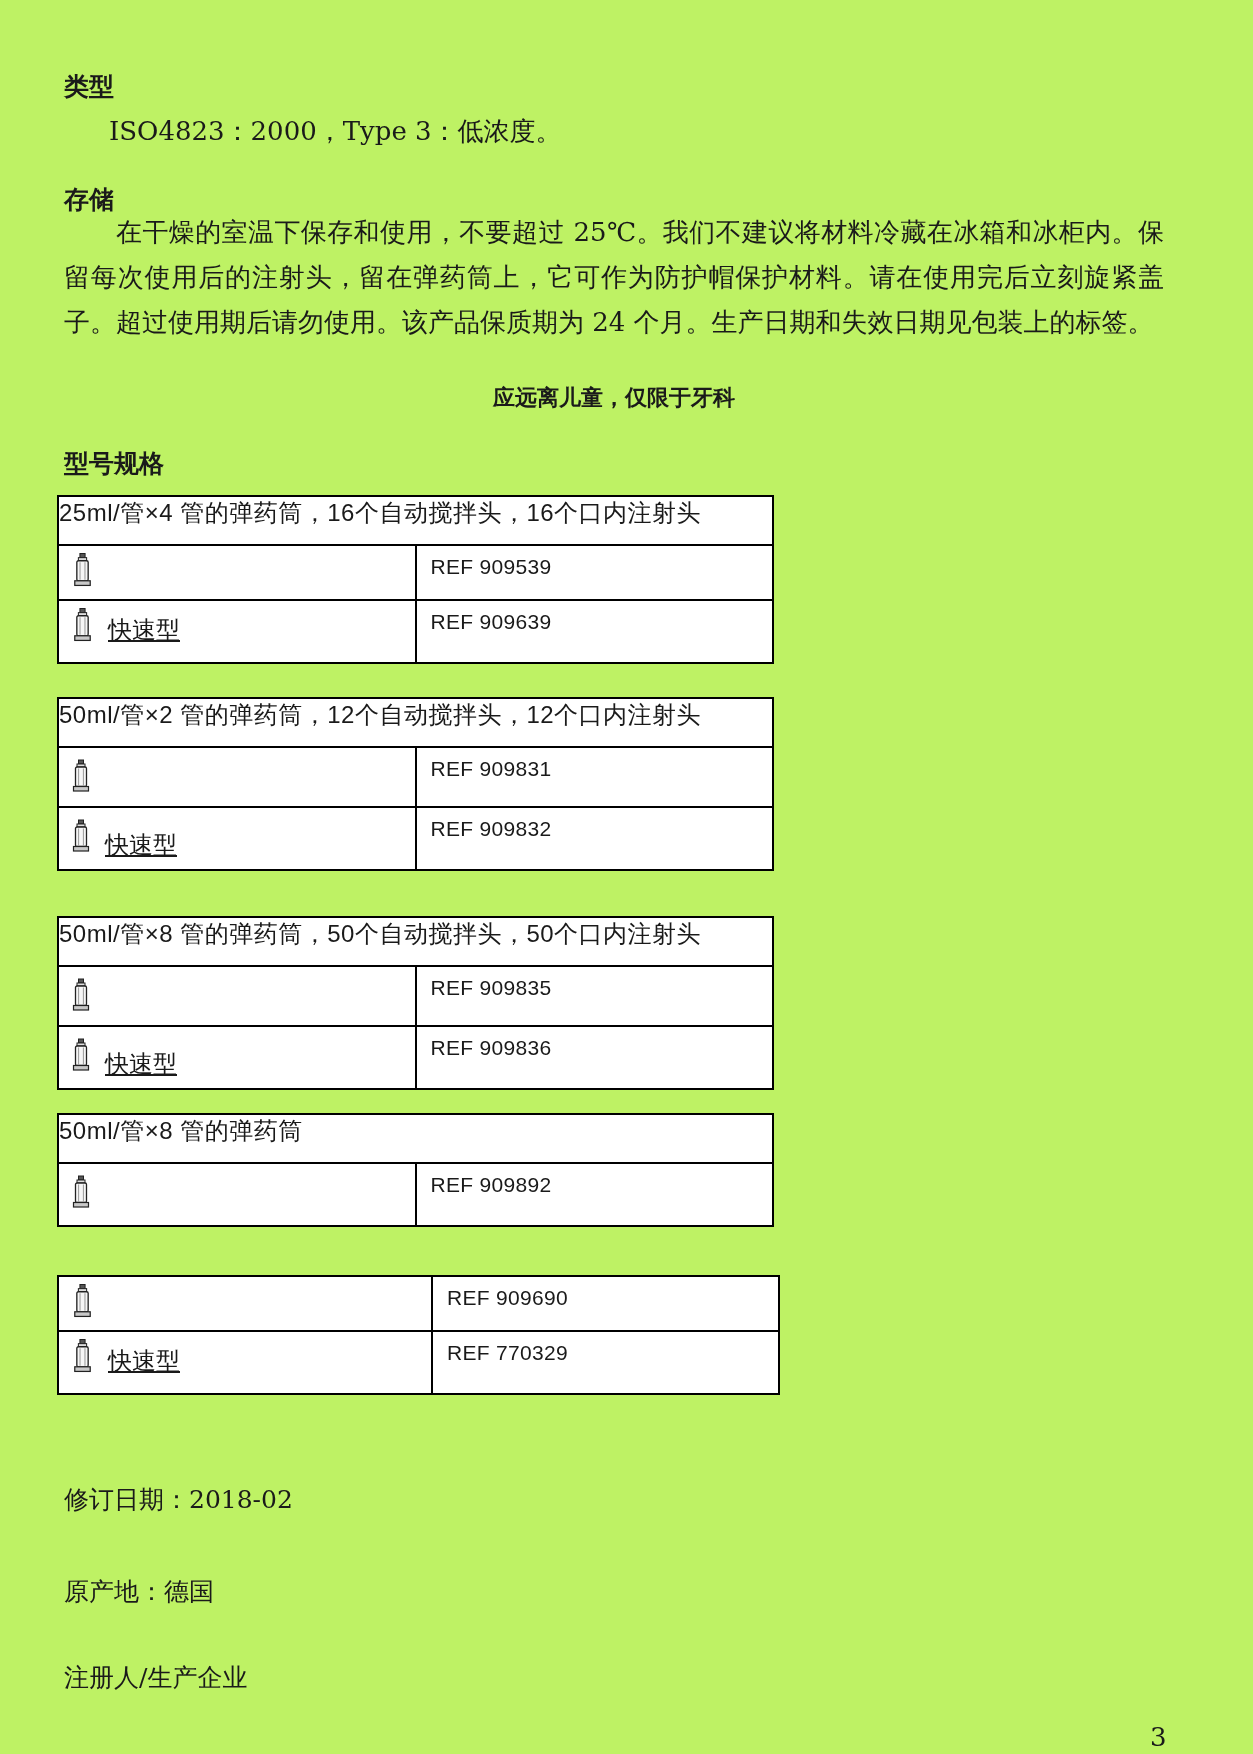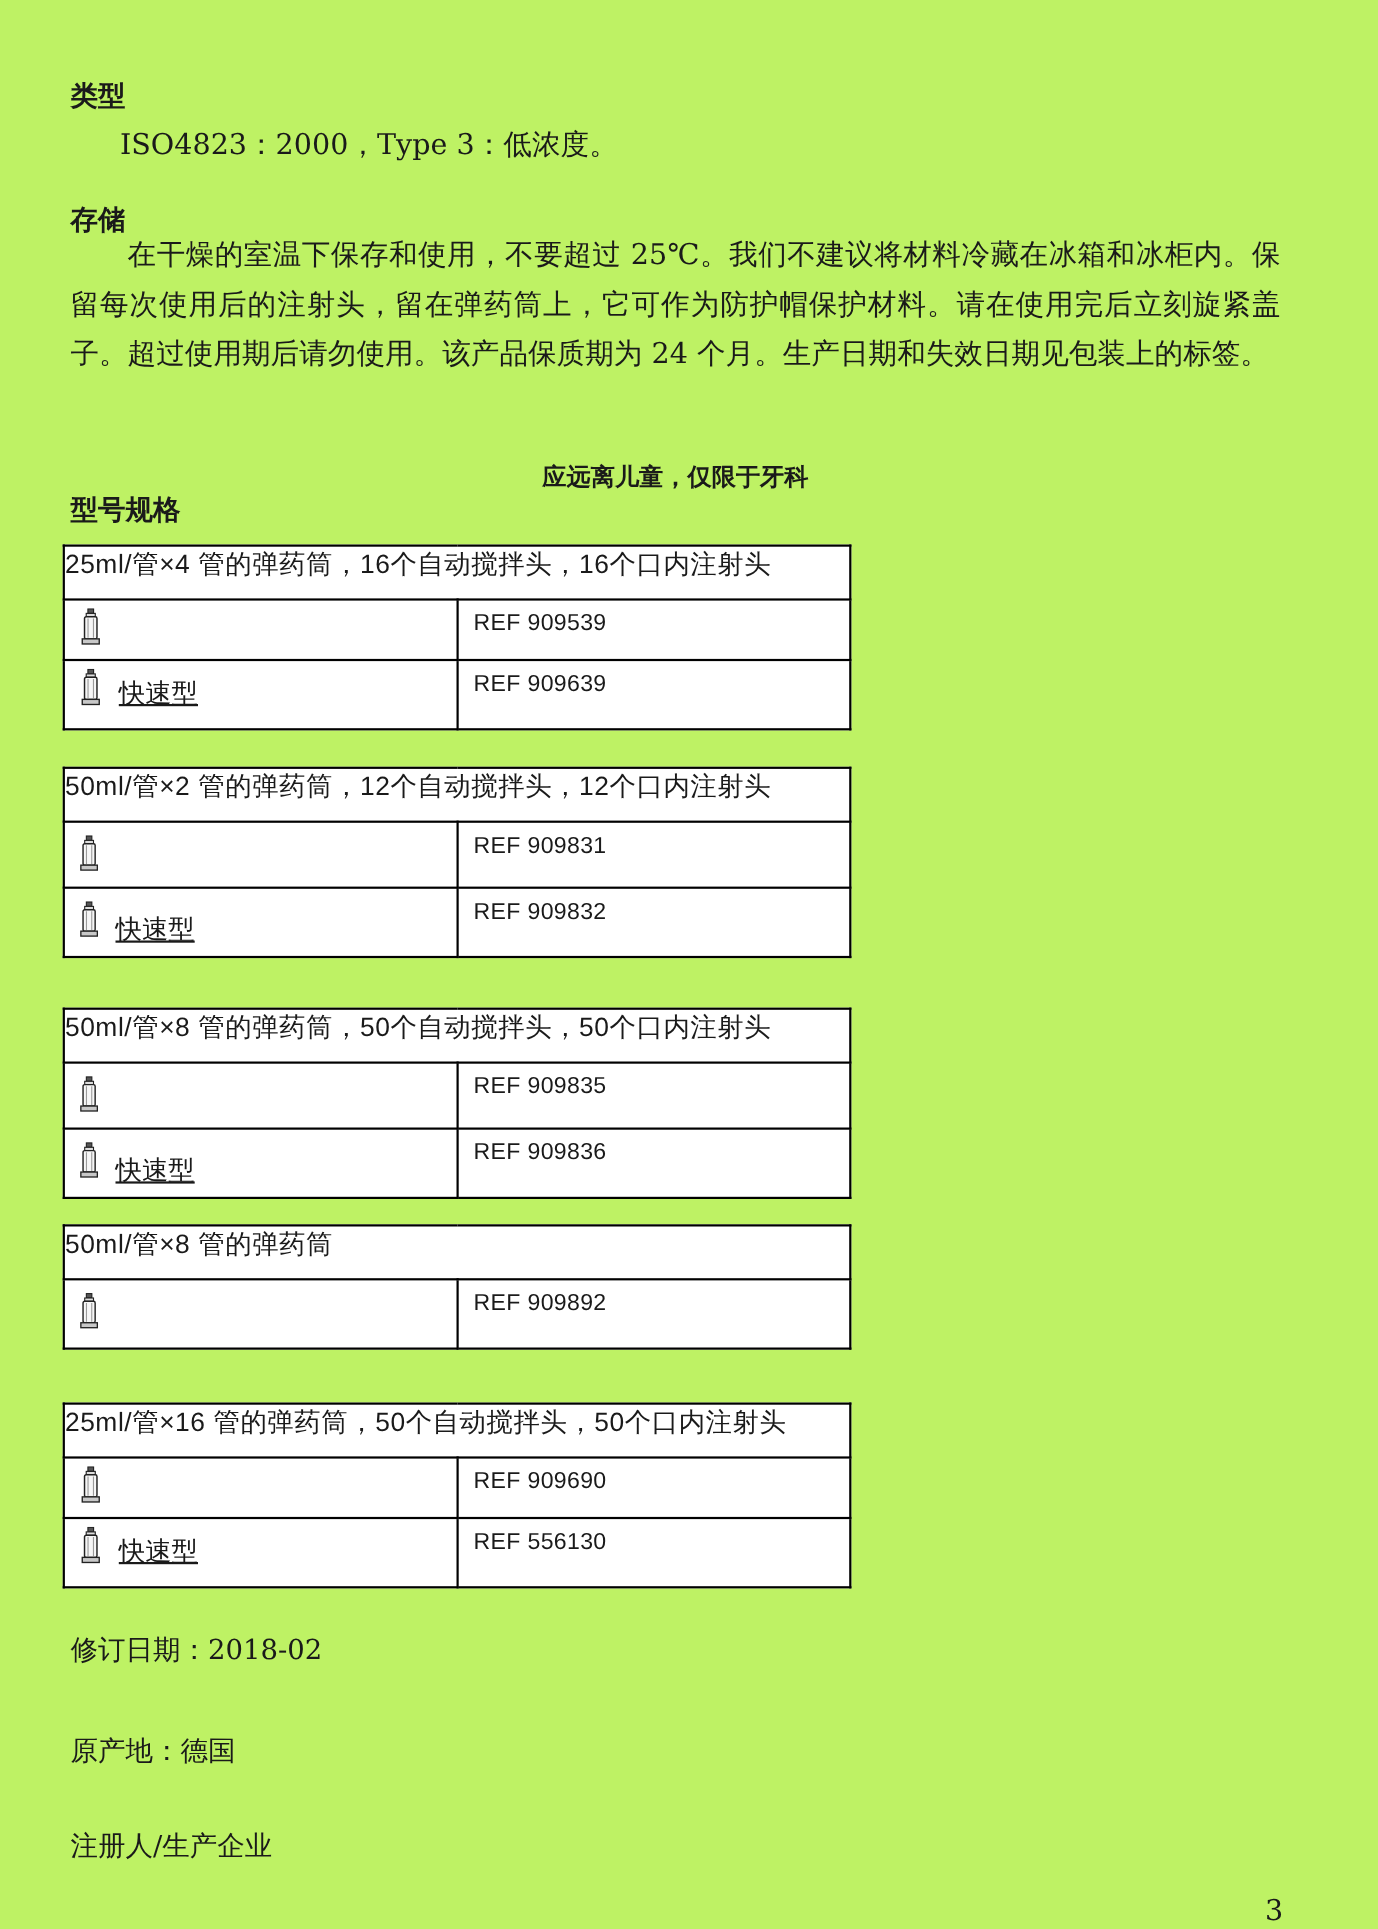--- a/index.html
+++ b/index.html
@@ -30,21 +30,20 @@
     left: 64px; top: 210px; width: 1100px;
     text-align: justify;
     text-indent: 2em;
   }
   .warning {
     left: 64px; top: 383px; width: 1100px;
     text-align: center;
     font-family: "DejaVu Sans", "Liberation Sans", sans-serif;
     font-weight: bold;
     font-size: 22px;
-    margin-top: 36px;
   }
   table.spec {
     border-collapse: collapse;
     width: 717px;
     table-layout: fixed;
     background: #fff;
   }
   table.spec td {
     border: 2px solid #000;
     vertical-align: top;
@@ -235,23 +234,20 @@
           </td>
       <td class="col-r">
             <div class="ref-cell-inner">REF 909892</div>
           </td>
     </tr>
   </tbody>
     </table>
 
   <table class="spec abs tb5">
     <tbody>
-        <tr class="t-head">
-      <td class="title-cell" colspan="2">25ml/管×16 管的弹药筒，50个自动搅拌头，50个口内注射头</td>
-    </tr>
     <tr class="row-a">
       <td class="col-l">
             <div class="left-cell-inner">
         <span class="cart-icon ic-s"><svg viewBox="0 0 20 34">
                   <use href="#cartridge-shape"></use>
                 </svg></span>
         <span class="variant-label"></span>
       </div>
           </td>
       <td class="col-r">
@@ -261,21 +257,21 @@
     <tr class="row-b">
       <td class="col-l">
             <div class="left-cell-inner">
         <span class="cart-icon ic-s"><svg viewBox="0 0 20 34">
                   <use href="#cartridge-shape"></use>
                 </svg></span>
         <span class="variant-label">快速型</span>
       </div>
           </td>
       <td class="col-r">
-            <div class="ref-cell-inner">REF 556130</div>
+            <div class="ref-cell-inner">REF 770329</div>
           </td>
     </tr>
   </tbody>
     </table>
 
   <div class="abs bottom-line" style="top:1483px">修订日期：2018-02</div>
   <div class="abs bottom-line" style="top:1575px">原产地：德国</div>
   <div class="abs bottom-line" style="top:1661px">注册人/生产企业</div>
 
   <div class="abs page-num">3</div>

